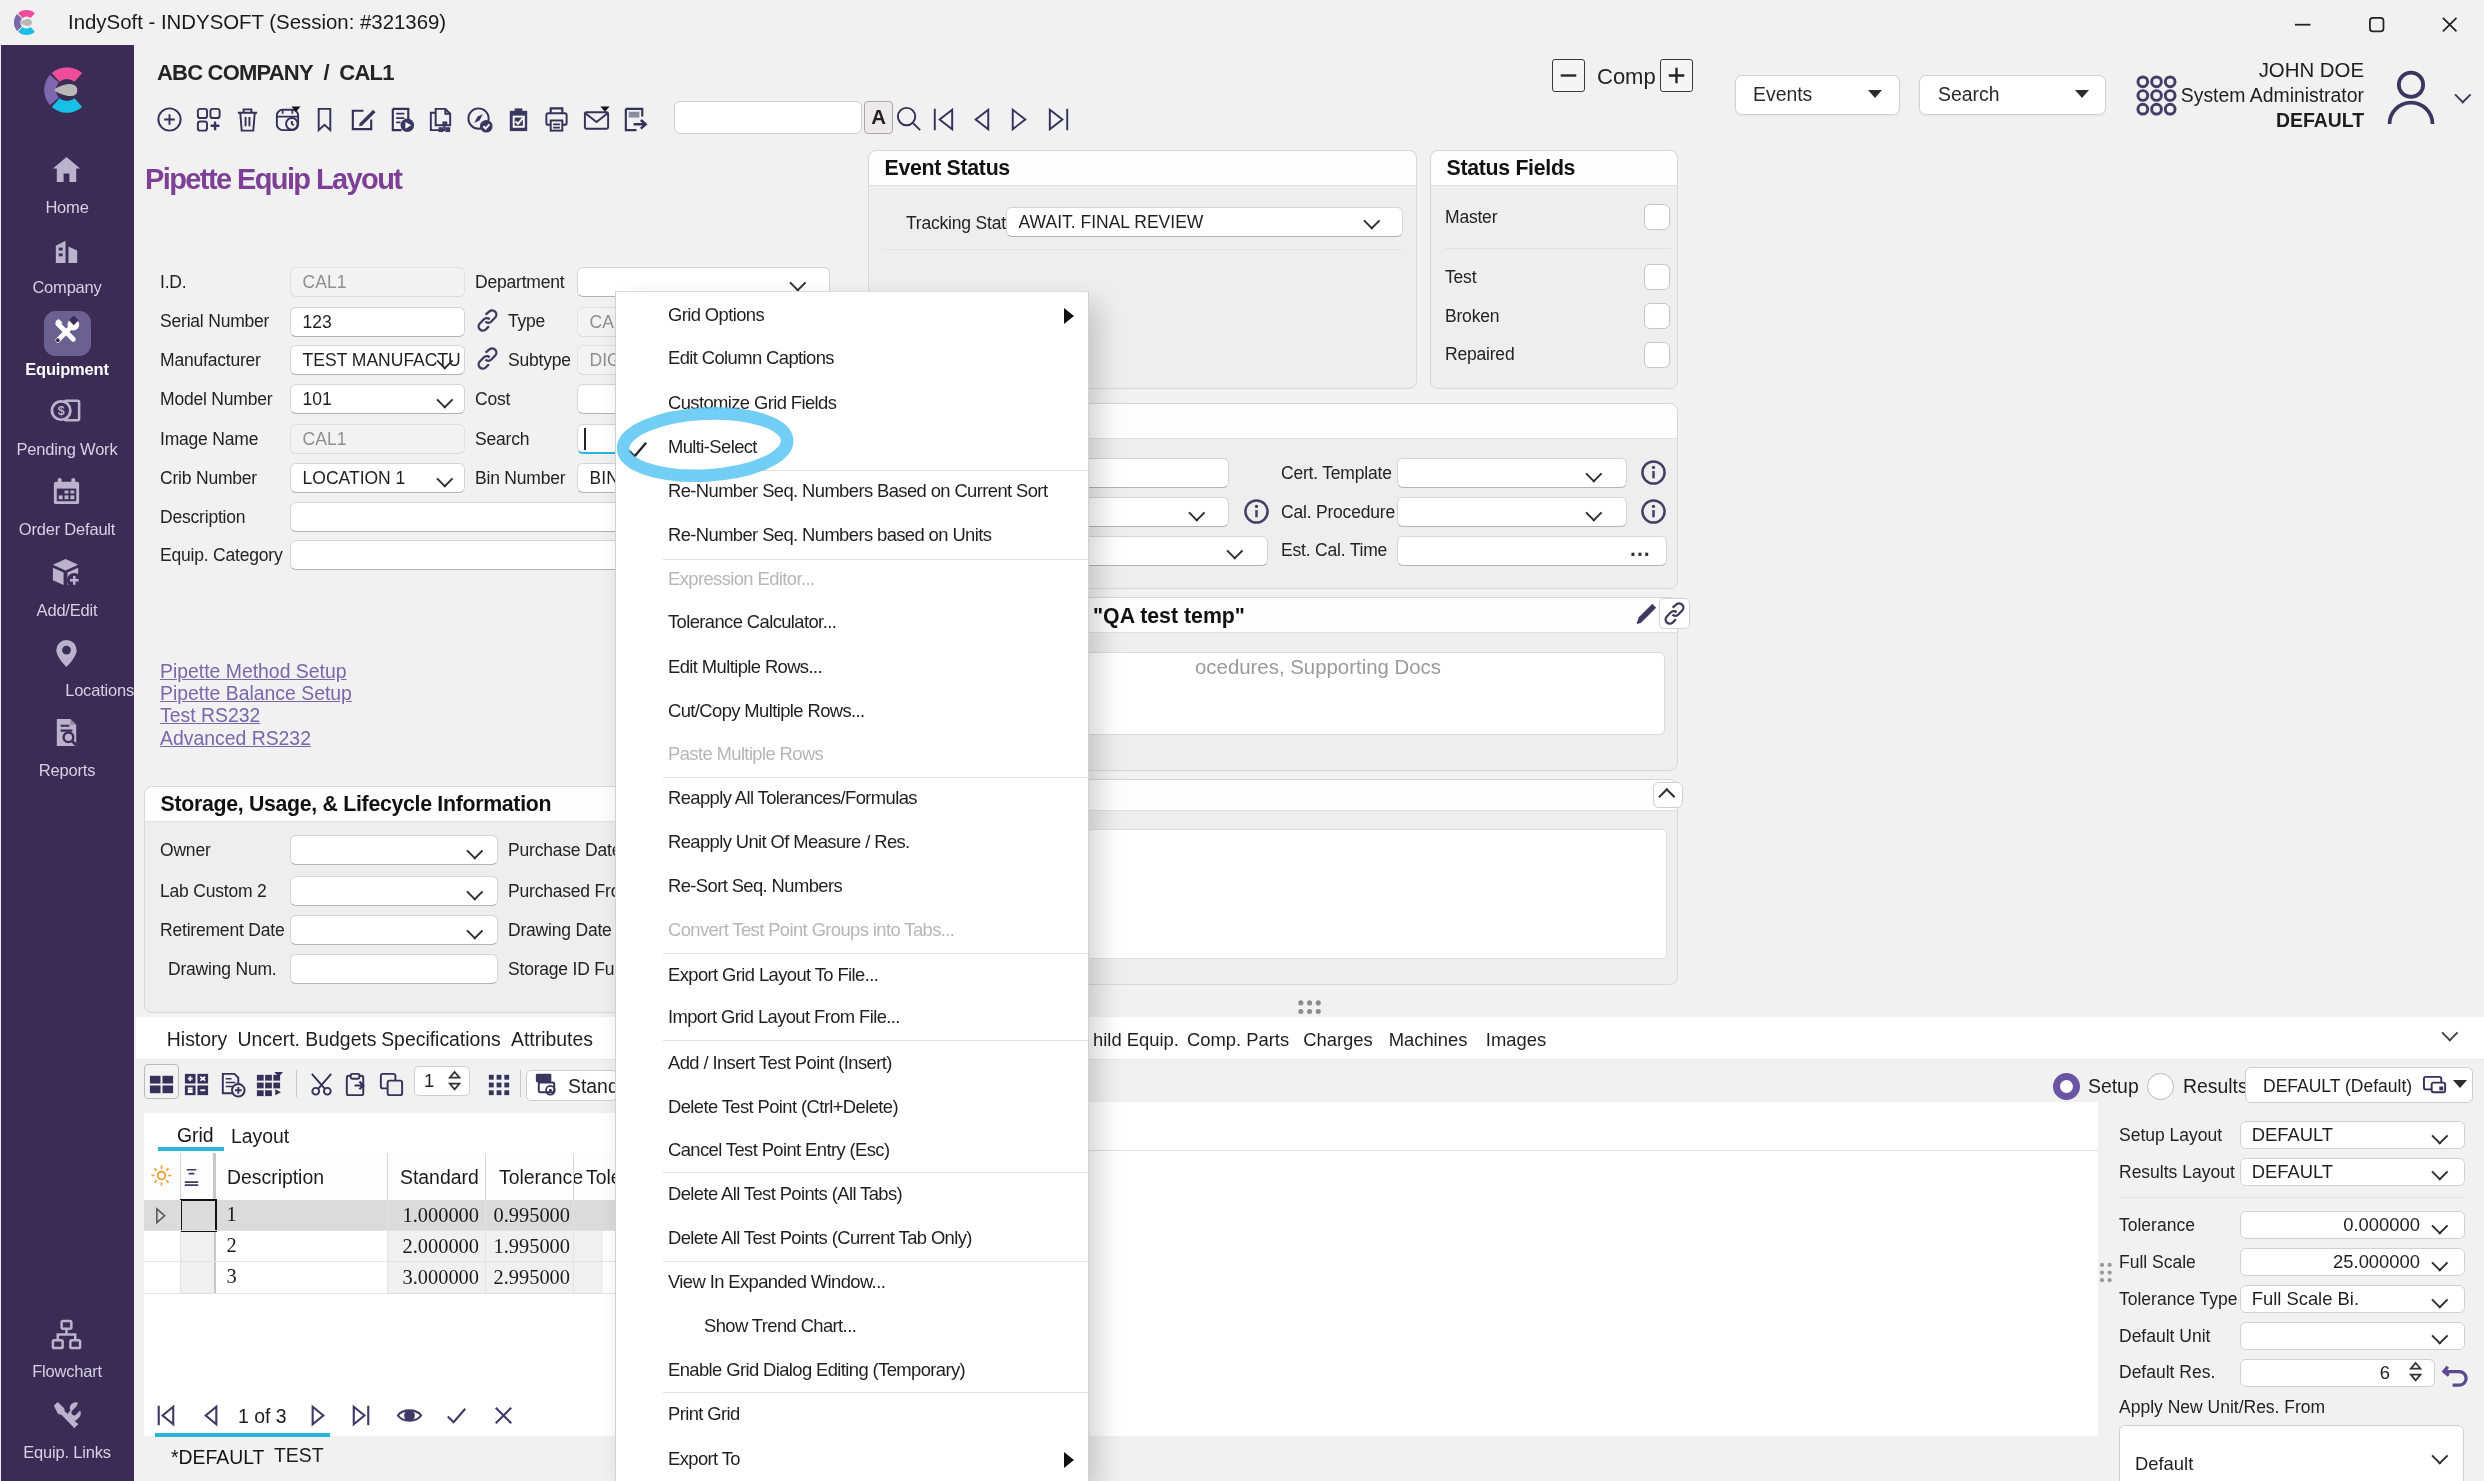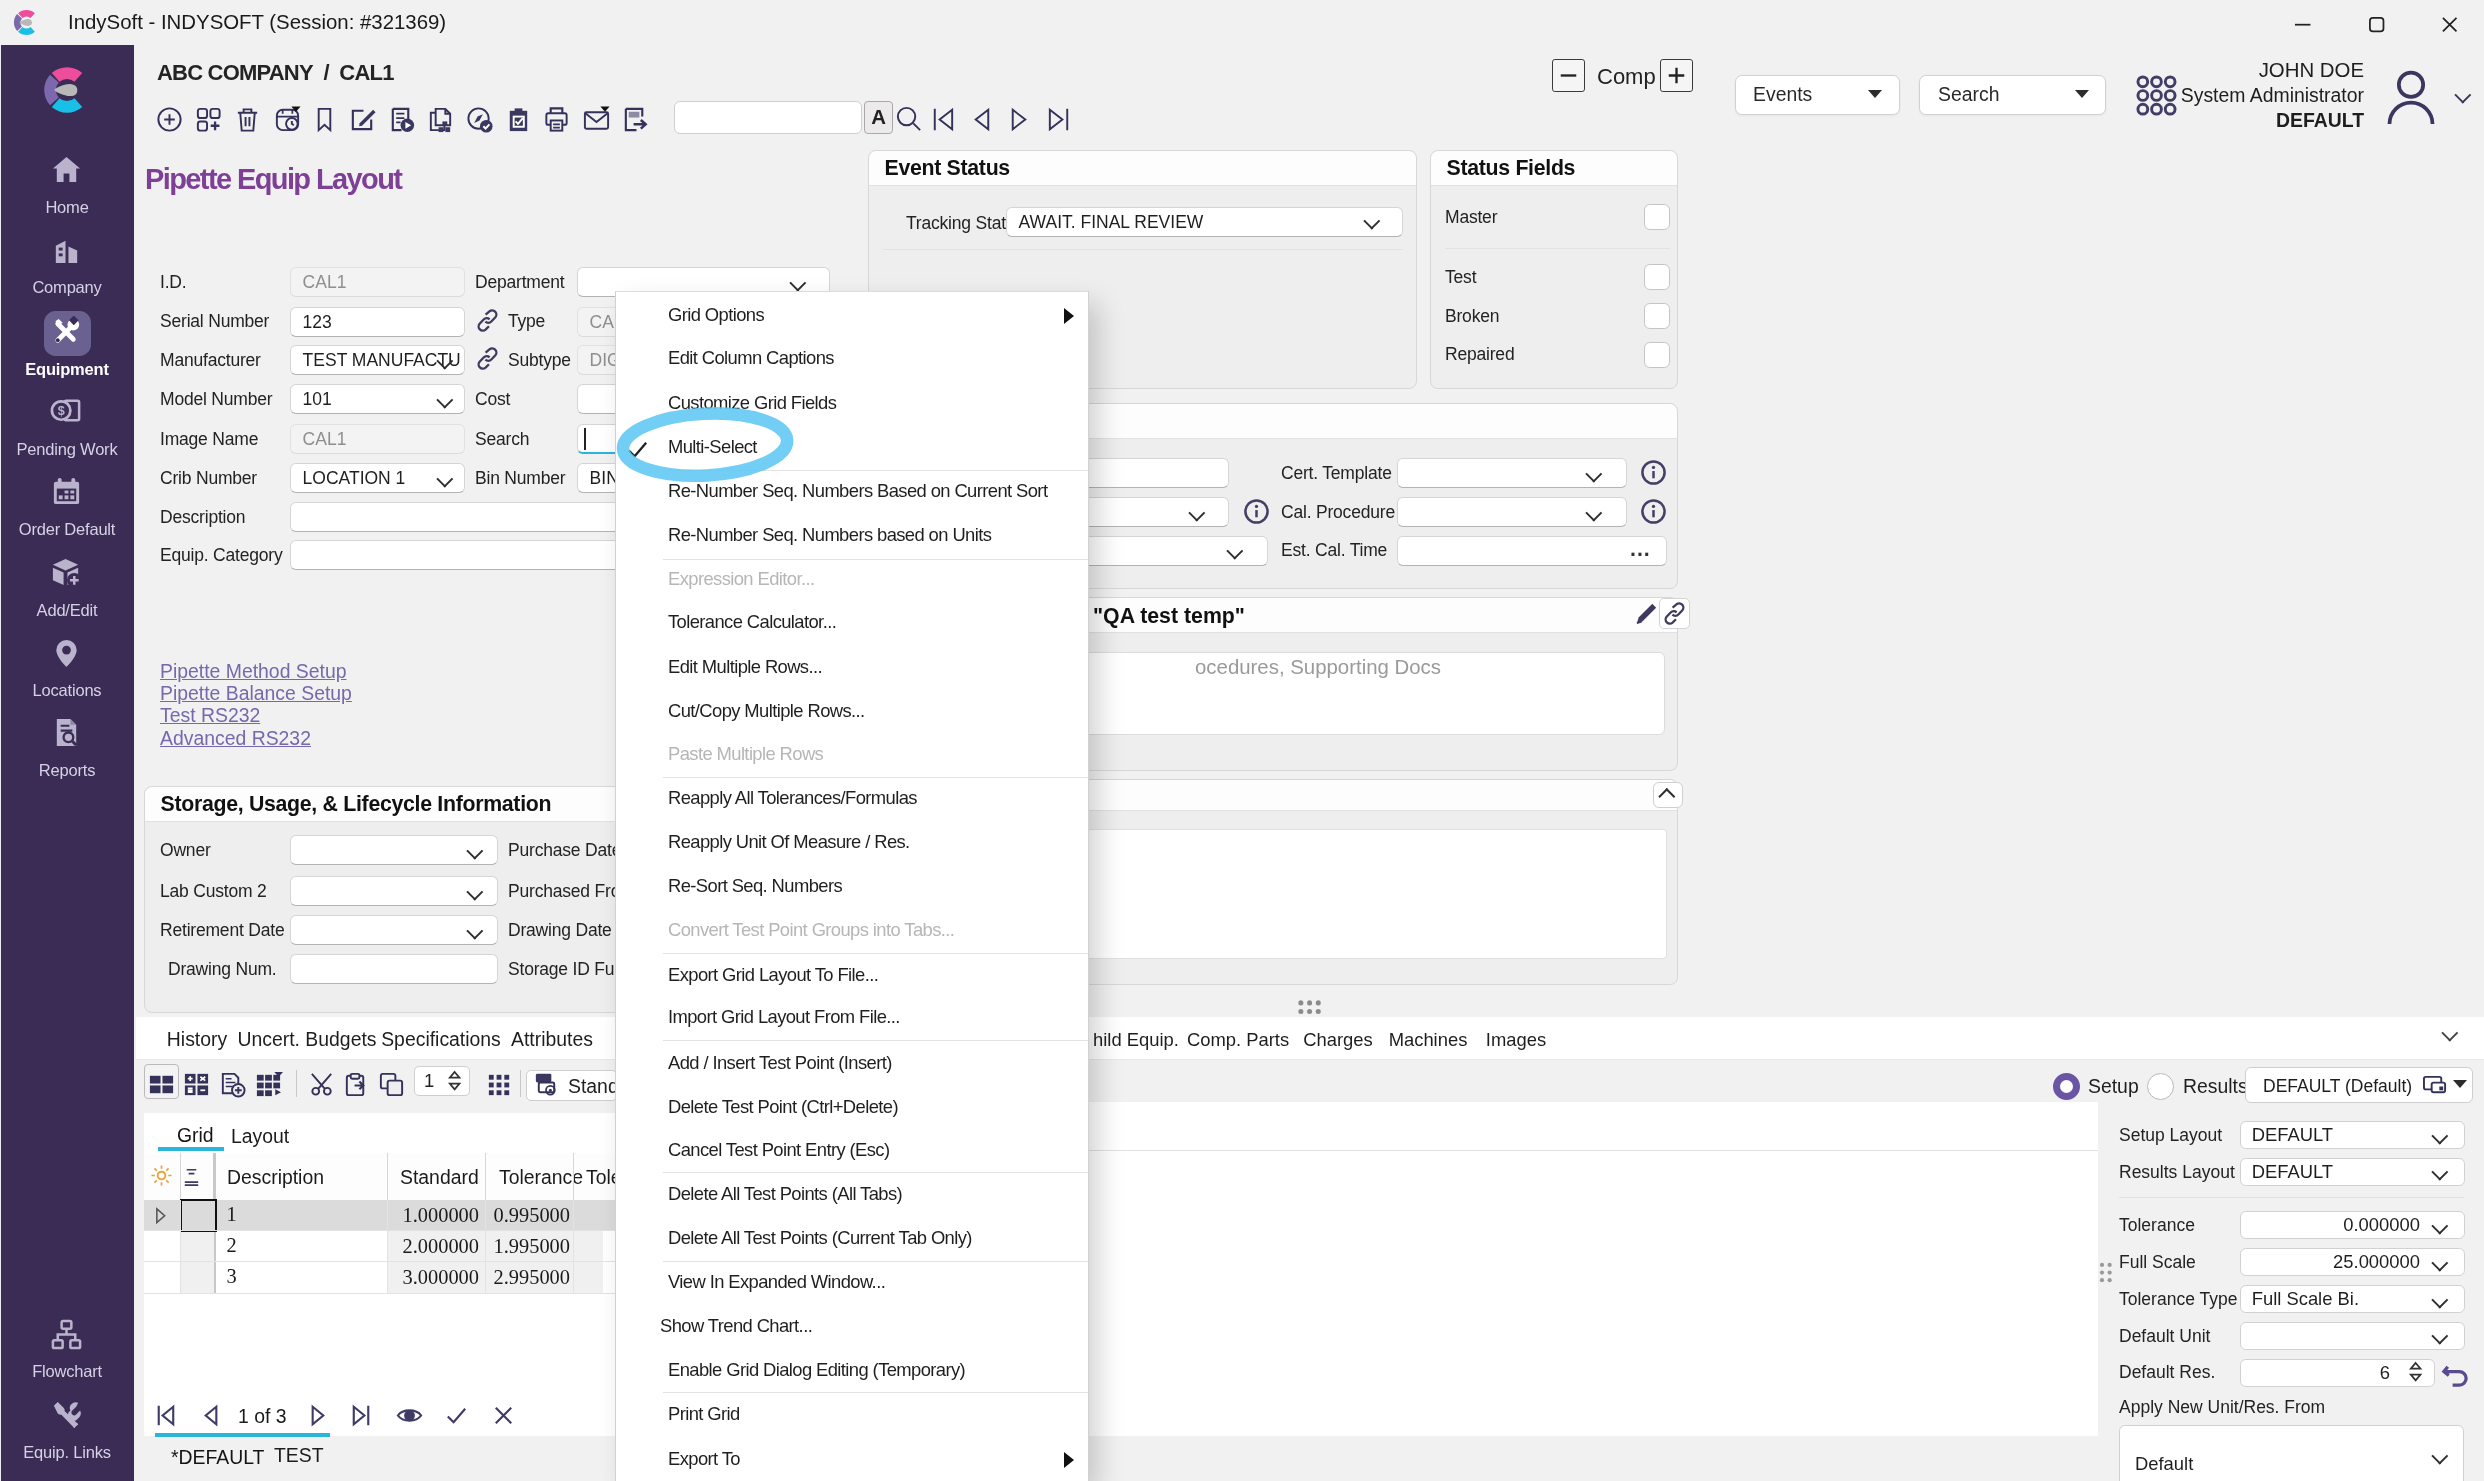--- a/index.html
+++ b/index.html
@@ -96,21 +96,21 @@
 <svg class="abs" style="left:50px;top:556px" width="33" height="33" viewBox="0 0 34 34">
       <path d="M16 3 L29 9 L16 15 L3 9 Z M3 12 L14 17 L14 30 L3 25 Z M29 12 L18 17 L18 30 L29 25 Z" fill="#b9b3cc"></path>
       <circle cx="25" cy="25" r="7.5" fill="#3a2c55"></circle>
       <path d="M25 20.5 v9 M20.5 25 h9" stroke="#b9b3cc" stroke-width="2.6"></path>
     </svg>
 <div class="abs" style="left:0;top:601px;width:134px;text-align:center;font-size:16.5px;font-weight:normal;color:#d6d1e4;letter-spacing:-0.2px">Add/Edit</div>
 <svg class="abs" style="left:50px;top:637px" width="33" height="33" viewBox="0 0 34 34">
       <path d="M17 3 a10.5 10.5 0 0 1 10.5 10.5 C27.5 21 17 31 17 31 S6.5 21 6.5 13.5 A10.5 10.5 0 0 1 17 3 Z" fill="#b9b3cc"></path>
       <circle cx="17" cy="13.5" r="4.5" fill="#3a2c55"></circle>
     </svg>
-<div class="abs" style="left:0;top:681px;width:134px;text-align:center;font-size:16.5px;font-weight:normal;color:#d6d1e4;letter-spacing:-0.2px">Locations</div>
+<div class="abs" style="left:0;top:681px;width:134px;text-align:right;font-size:16.5px;font-weight:normal;color:#d6d1e4;letter-spacing:-0.2px">Locations</div>
 <svg class="abs" style="left:50px;top:716px" width="33" height="33" viewBox="0 0 34 34">
       <path d="M7 3 H21 L27 9 V31 H7 Z" fill="#b9b3cc"></path>
       <path d="M21 3 V9 H27 Z" fill="#8d86a6"></path>
       <path d="M11 10 H20 M11 15 H23" stroke="#3a2c55" stroke-width="2.2"></path>
       <circle cx="19" cy="22" r="5" fill="none" stroke="#3a2c55" stroke-width="2.4"></circle>
       <path d="M23 26 L27 30" stroke="#3a2c55" stroke-width="3"></path>
     </svg>
 <div class="abs" style="left:0;top:761px;width:134px;text-align:center;font-size:16.5px;font-weight:normal;color:#d6d1e4;letter-spacing:-0.2px">Reports</div>
 <svg class="abs" style="left:50px;top:1318px" width="33" height="33" viewBox="0 0 34 34">
       <rect x="12" y="3" width="10" height="8" rx="1.5" fill="none" stroke="#b9b3cc" stroke-width="2.6"></rect>
@@ -647,21 +647,21 @@
 <div class="mi" style="left:668px;top:1006px">Import Grid Layout From File...</div>
 <div class="msep" style="top:1040px"></div>
 <div class="mi" style="left:668px;top:1052px">Add / Insert Test Point (Insert)</div>
 <div class="mi" style="left:668px;top:1096px">Delete Test Point (Ctrl+Delete)</div>
 <div class="mi" style="left:668px;top:1139px">Cancel Test Point Entry (Esc)</div>
 <div class="msep" style="top:1172px"></div>
 <div class="mi" style="left:668px;top:1183px">Delete All Test Points (All Tabs)</div>
 <div class="mi" style="left:668px;top:1227px">Delete All Test Points (Current Tab Only)</div>
 <div class="msep" style="top:1261px"></div>
 <div class="mi" style="left:668px;top:1271px">View In Expanded Window...</div>
-<div class="mi" style="left:660px;top:1315px">Show Trend Chart...</div>
+<div class="mi" style="left:704px;top:1315px">Show Trend Chart...</div>
 <div class="mi" style="left:668px;top:1359px">Enable Grid Dialog Editing (Temporary)</div>
 <div class="msep" style="top:1392px"></div>
 <div class="mi" style="left:668px;top:1403px">Print Grid</div>
 <div class="mi" style="left:668px;top:1448px">Export To</div>
 <div class="abs" style="left:1064px;top:1452px;width:0;height:0;border-top:8.7px solid transparent;border-bottom:8.7px solid transparent;border-left:10.7px solid #111"></div>
 <svg class="abs" style="left:611px;top:403px" width="194" height="87" viewBox="0 0 200 90">
 <ellipse cx="97" cy="43" rx="85" ry="32" fill="none" stroke="#5ec7f2" stroke-width="13" opacity="0.88" transform="rotate(-3 97 43)"></ellipse>
 </svg>
 </div>
 

